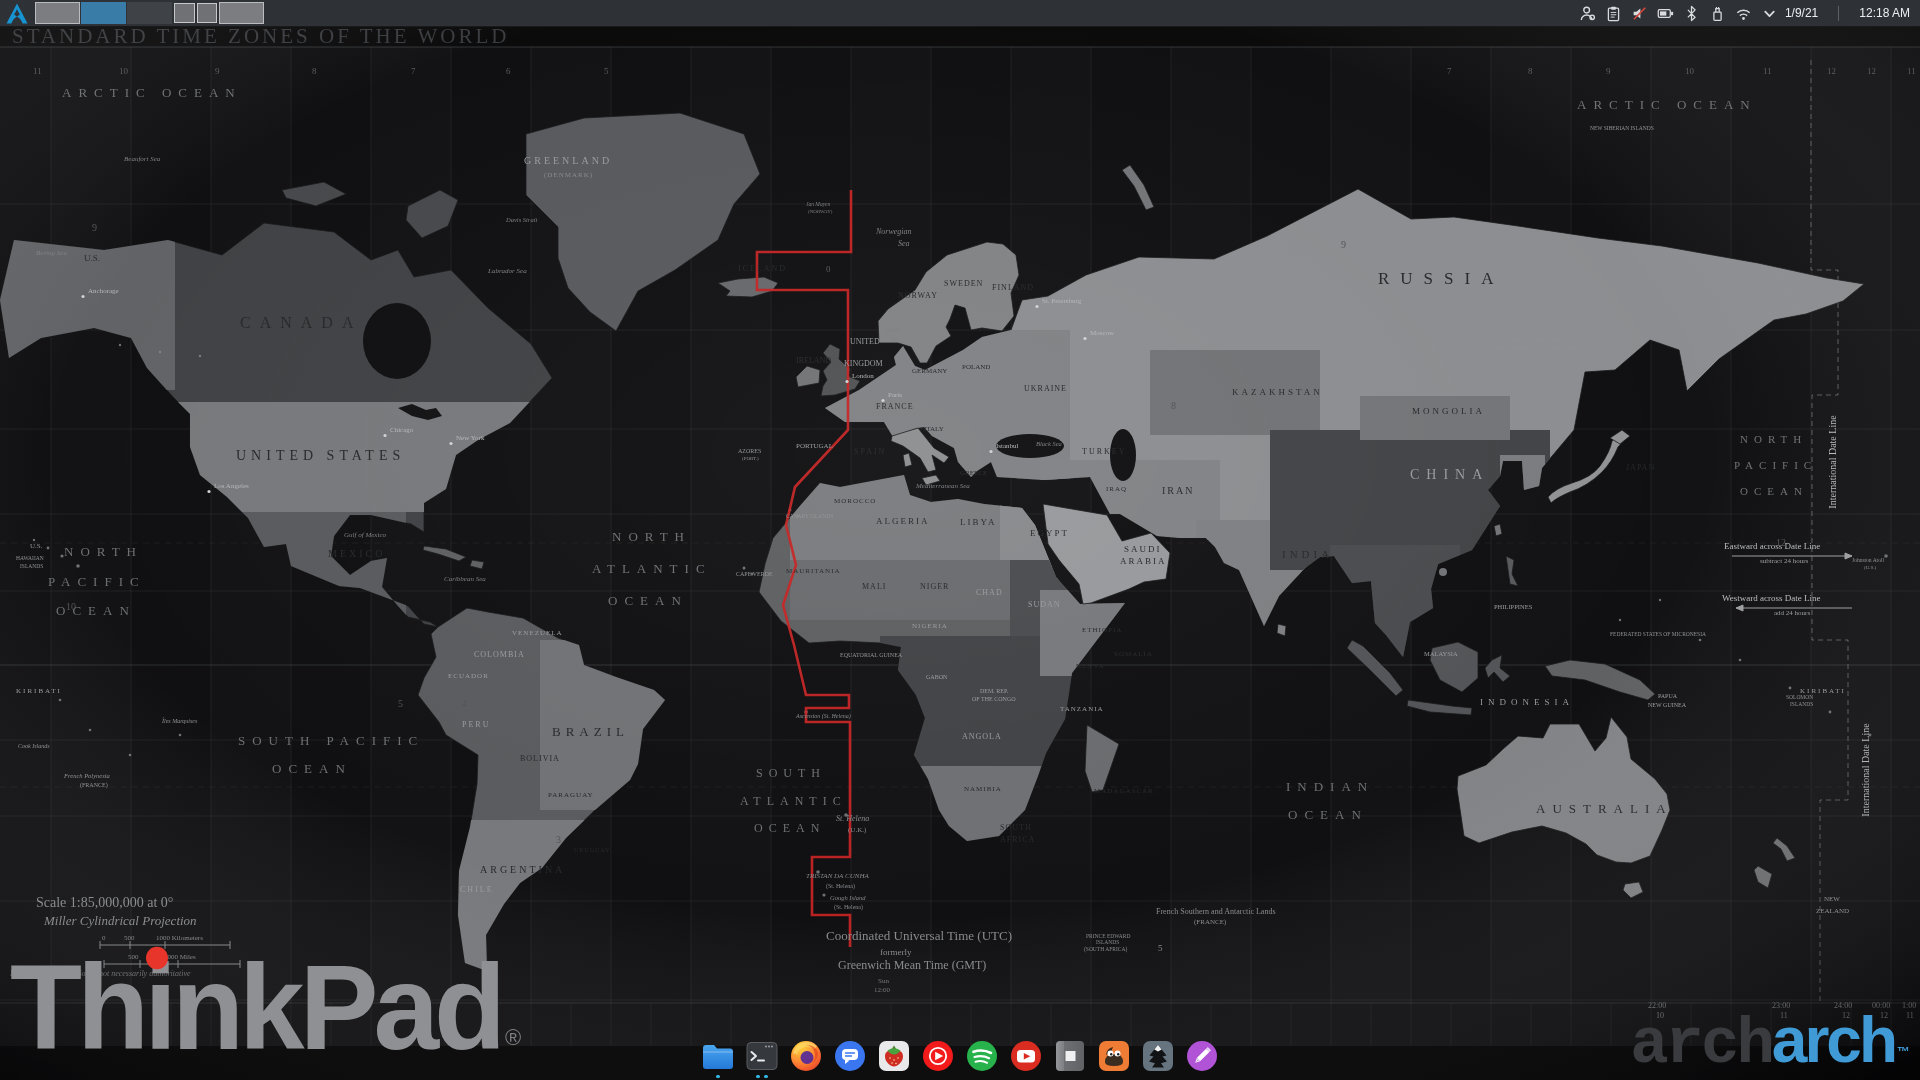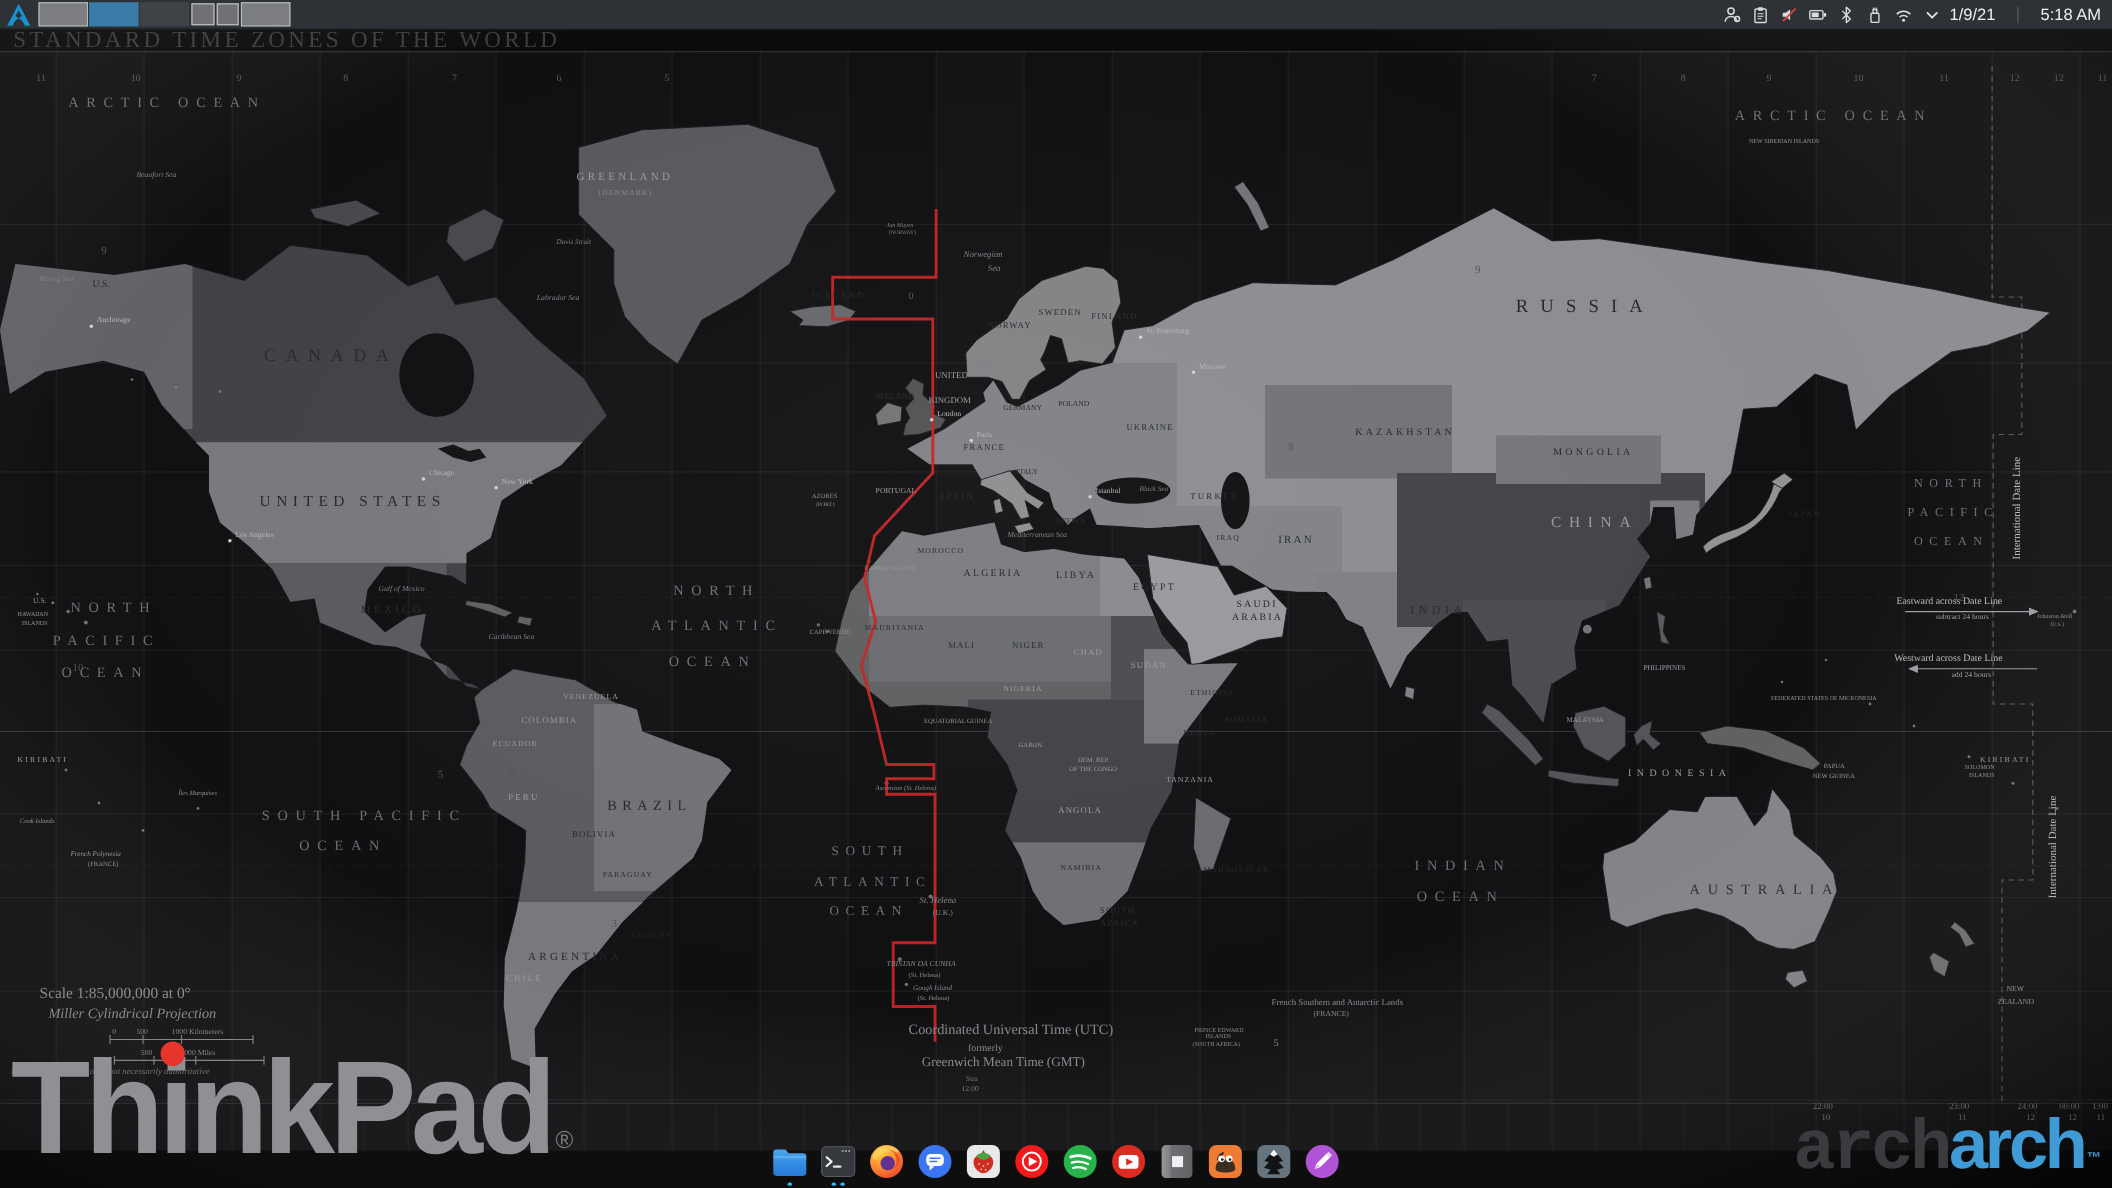--- a/index.html
+++ b/index.html
@@ -29,21 +29,21 @@
     justify-content:center;cursor:pointer;}
   #pager{display:flex;height:23px;align-items:center;}
   .ws{width:45px;height:22px;box-sizing:border-box;margin-right:1px;}
   .ws.occupied{background:#7b7d80;border:1px solid #b9bbbd;}
   .ws.active{background:#3a7ca8;}
   .ws.empty{background:#3f4347;}
   .ws.windows{background:transparent;display:flex;gap:2px;padding:1px;}
   .ws.windows .w{flex:1;background:#6f7174;border:1px solid #c6c8ca;}
   #tray{margin-left:auto;display:flex;align-items:center;gap:7px;height:27px;}
   .tray-ic{width:19px;height:19px;display:flex;align-items:center;justify-content:center;}
-  #clock{display:flex;align-items:center;gap:20px;color:#eceeef;font-size:15px;
+  #clock{display:flex;align-items:center;gap:20px;color:#eceeef;font-size:12px;
     padding:0 10px 0 6px;height:27px;}
   #clock .csep{width:1px;height:15px;background:#5c6065;}
   
   #dock{position:absolute;left:50%;transform:translateX(-50%);bottom:0px;display:flex;
     align-items:flex-end;gap:8px;z-index:9;padding:2px 6px;}
   .dock-item{width:36px;display:flex;flex-direction:column;align-items:center;cursor:pointer;}
   .dock-item svg{width:36px;height:36px;display:block;}
   .ind-row{height:3px;display:flex;gap:4px;margin-top:1px;}
   .ind{width:4px;height:3px;border-radius:2px;background:#35b9e6;}
   .maptext{font-family:"Liberation Serif",serif;}
@@ -639,21 +639,21 @@
         </div>
         <div class="tray-ic">
           <svg viewBox="0 0 16 16" width="17" height="17">
             <use href="#i-chevron-down"></use>
           </svg>
         </div>
       </div>
     <div id="clock">
       <span>1/9/21</span>
       <span class="csep"></span>
-      <span>5:18 AM</span>
+      <span>12:18 AM</span>
     </div>
   </div>
 
   <div id="dock">
       <div class="dock-item">
         <svg viewBox="0 0 36 36">
           <use href="#d-folder"></use>
         </svg>
         <div class="ind-row">
           <div class="ind"></div>

